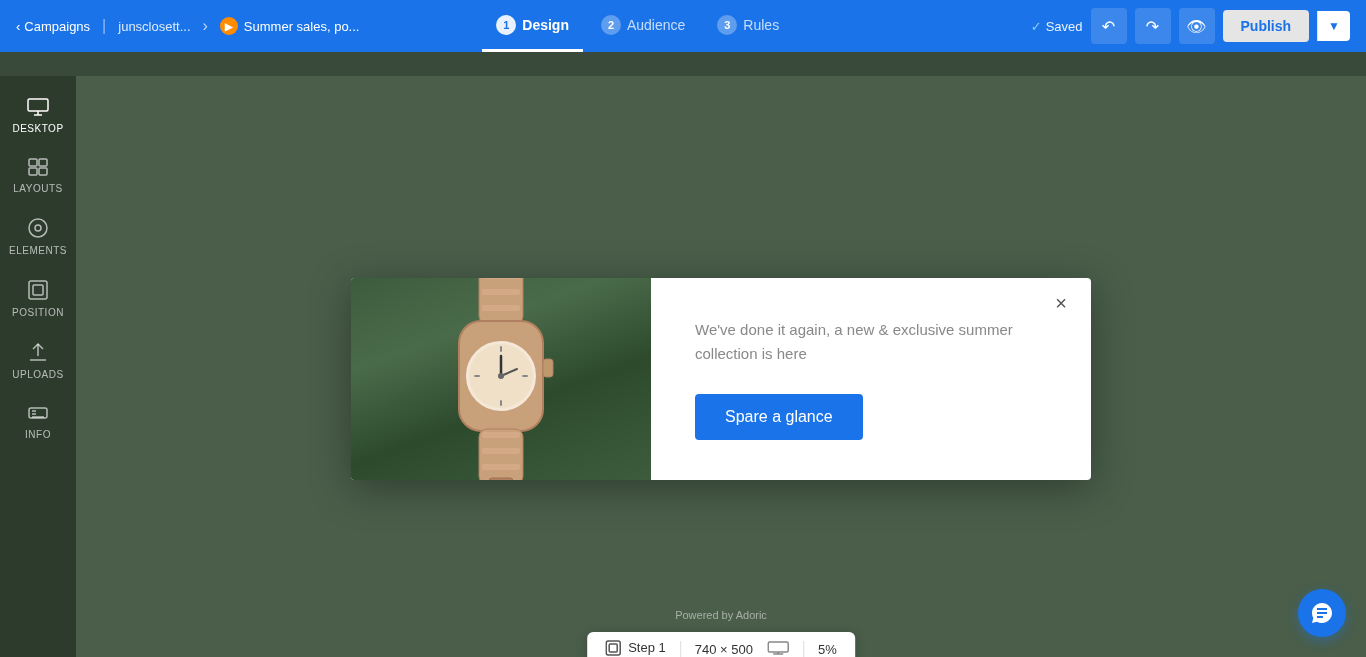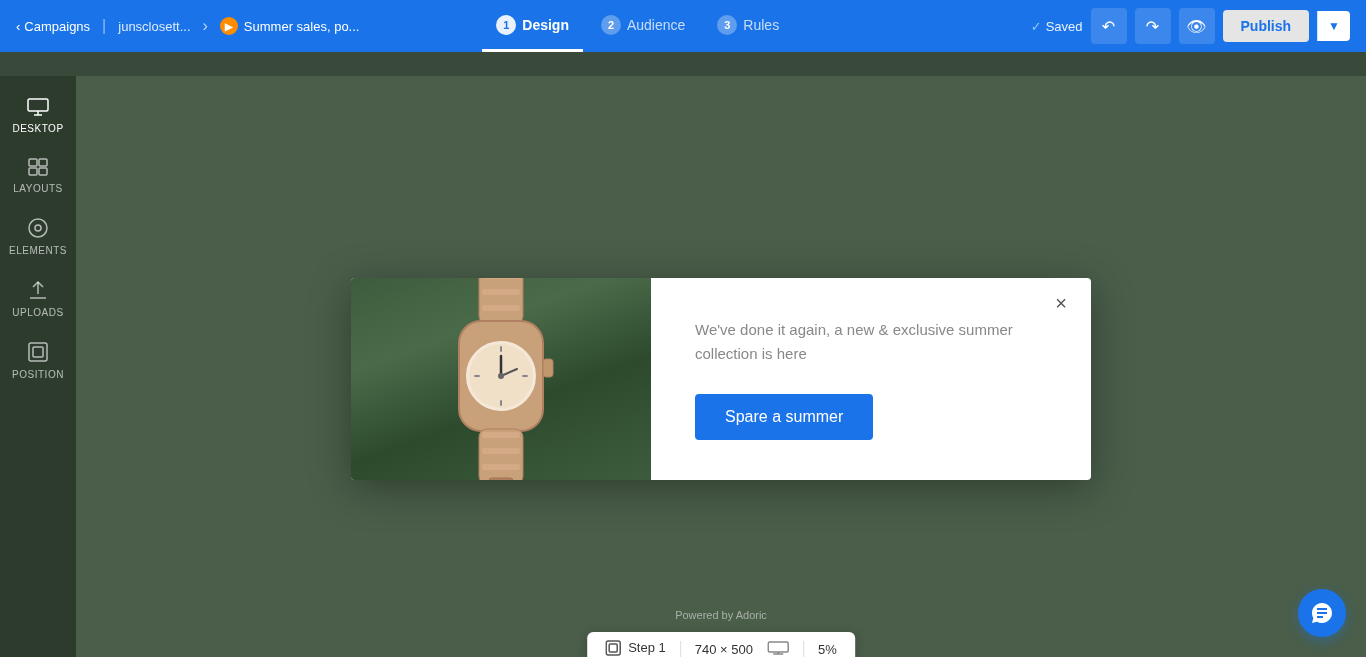--- a/index.html
+++ b/index.html
@@ -381,35 +381,46 @@
         <svg width="20" height="20" viewBox="0 0 20 20" fill="none">
           <circle cx="10" cy="10" r="9" stroke="currentColor" stroke-width="1.5" fill="none"></circle>
           <circle cx="10" cy="10" r="3" stroke="currentColor" stroke-width="1.5" fill="none"></circle>
         </svg>
       </div>
       <span class="sidebar-item-label">Elements</span>
     </div>
     <div class="sidebar-item">
       <div class="sidebar-item-icon">
         <svg width="20" height="20" viewBox="0 0 20 20" fill="none">
+          <rect x="1" y="1" width="18" height="18" rx="2" stroke="currentColor" stroke-width="1.5" fill="none"></rect>
+          <rect x="5" y="5" width="10" height="10" rx="1" stroke="currentColor" stroke-width="1.5" fill="none"></rect>
+        </svg>
+      </div>
+      <span class="sidebar-item-label">Position</span>
+    </div>
+    <div class="sidebar-item">
+      <div class="sidebar-item-icon">
+        <svg width="20" height="20" viewBox="0 0 20 20" fill="none">
           <polyline points="10,2 10,14" stroke="currentColor" stroke-width="1.5"></polyline>
           <polyline points="5,7 10,2 15,7" stroke="currentColor" stroke-width="1.5" fill="none"></polyline>
           <line x1="2" y1="18" x2="18" y2="18" stroke="currentColor" stroke-width="1.5"></line>
         </svg>
       </div>
       <span class="sidebar-item-label">Uploads</span>
     </div>
     <div class="sidebar-item">
       <div class="sidebar-item-icon">
-        <svg width="20" height="20" viewBox="0 0 20 20" fill="none">
-          <rect x="1" y="1" width="18" height="18" rx="2" stroke="currentColor" stroke-width="1.5" fill="none"></rect>
-          <rect x="5" y="5" width="10" height="10" rx="1" stroke="currentColor" stroke-width="1.5" fill="none"></rect>
-        </svg>
-      </div>
-      <span class="sidebar-item-label">Position</span>
+        <svg width="20" height="18" viewBox="0 0 20 18" fill="none">
+          <rect x="1" y="4" width="18" height="10" rx="2" stroke="currentColor" stroke-width="1.5" fill="none"></rect>
+          <line x1="4" y1="7" x2="8" y2="7" stroke="currentColor" stroke-width="1.5"></line>
+          <line x1="4" y1="10" x2="8" y2="10" stroke="currentColor" stroke-width="1.5"></line>
+          <line x1="4" y1="13" x2="16" y2="13" stroke="currentColor" stroke-width="1.5"></line>
+        </svg>
+      </div>
+      <span class="sidebar-item-label">Info</span>
     </div>
   </aside>
 
   <main class="canvas-area">
 
     <div class="popup-container">
 
       <div class="popup-image">
         <div class="popup-image-bg"></div>
 
@@ -449,21 +460,21 @@
           <rect x="61" y="213" width="38" height="6" rx="2" fill="#c8a07a"></rect>
 
           <rect x="68" y="219" width="24" height="12" rx="3" fill="#b08060" stroke="#a07050" stroke-width="1"></rect>
           <line x1="80" y1="221" x2="80" y2="229" stroke="#c8a07a" stroke-width="1.5"></line>
         </svg>
       </div>
 
       <div class="popup-content">
         <button class="close-btn">×</button>
         <p class="popup-body">We've done it again, a new &amp; exclusive summer collection is here</p>
-        <button class="popup-cta">Spare a summer</button>
+        <button class="popup-cta">Spare a glance</button>
       </div>
     </div>
 
     <div class="powered-by">Powered by Adoric</div>
 
     <div class="bottom-bar">
       <div class="bottom-bar-step">
         <span style="font-size:14px; color:#555;">
           <svg width="16" height="16" viewBox="0 0 16 16" fill="none">
             <rect x="1" y="1" width="14" height="14" rx="2" stroke="#555" stroke-width="1.5" fill="none"></rect>

